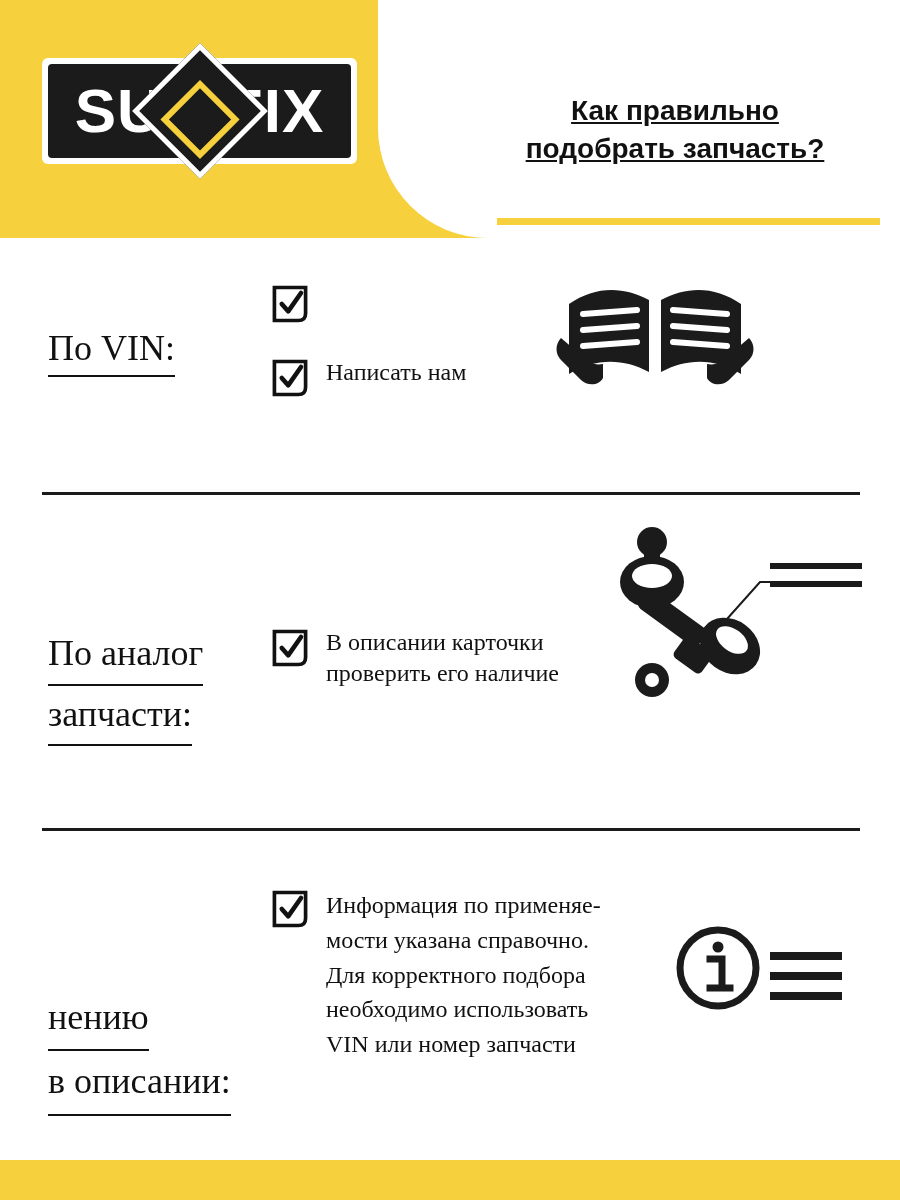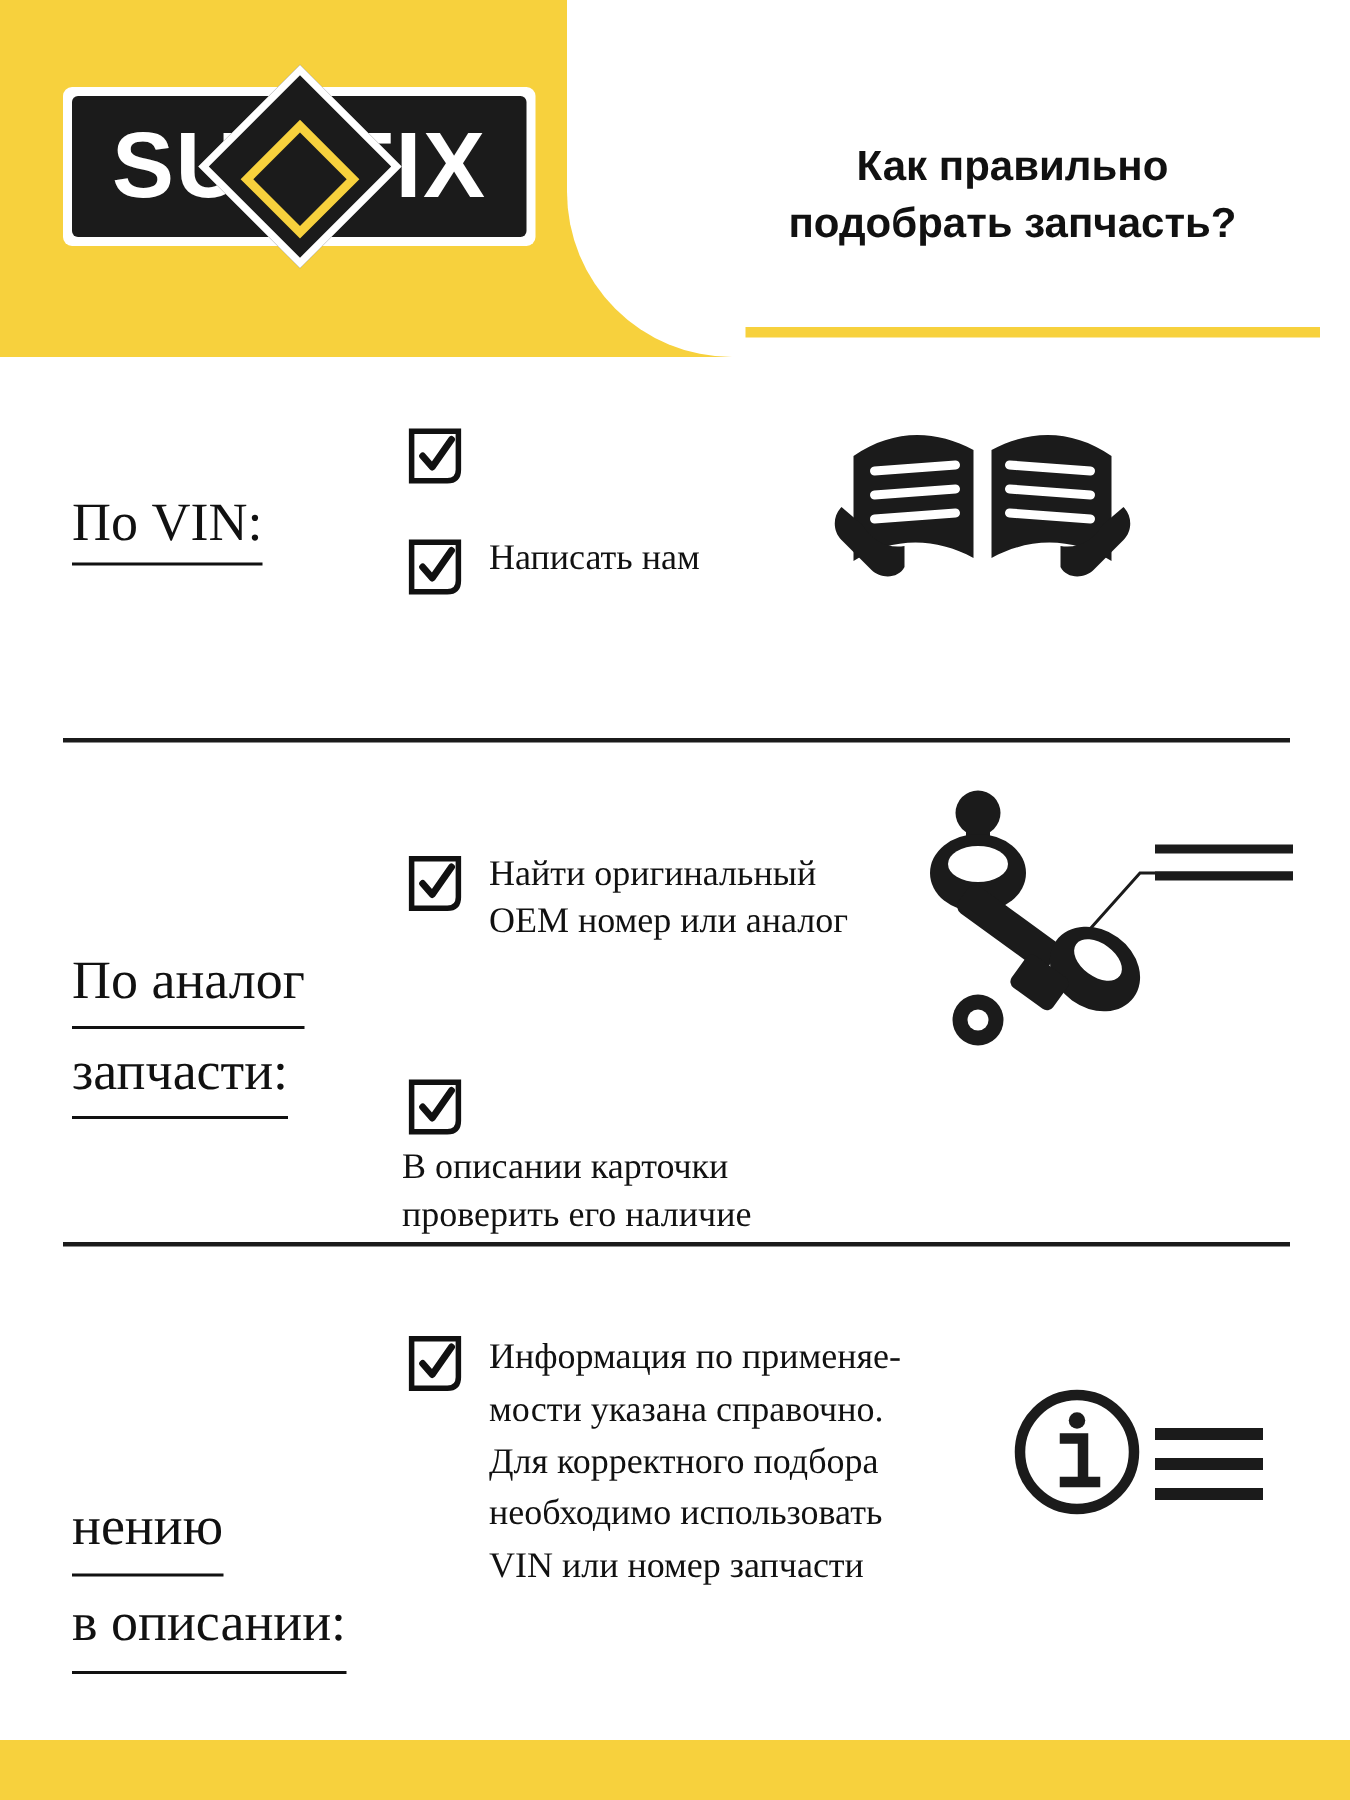--- a/index.html
+++ b/index.html
@@ -99,20 +99,21 @@
   .header-title {
     position: absolute;
     left: 470px;
     top: 92px;
     width: 410px;
     text-align: center;
     font-weight: bold;
     font-size: 28px;
     line-height: 1.35;
     color: #111111;
+    text-decoration: underline;
   }
   .header-rule {
     position: absolute;
     left: 497px;
     top: 218px;
     width: 383px;
     height: 7px;
     background: #F7D13D;
   }
 
@@ -260,31 +261,21 @@
       <div class="divider" style="top:252px;"></div>
     </div>
 
     <div class="section">
       <div class="sec-label" style="left:48px; top:385px; width:240px; line-height:1.6;">
         <span class="u">По аналог</span><br>
         <span class="u">запчасти:</span>
       </div>
 
       <div class="items" style="left:268px; top:325px; width:350px;">
-        <div class="item">
-          <span class="check">
-            <svg viewBox="0 0 48 48" width="44" height="44" aria-hidden="true">
-              <path d="M7 6 L41 6 L41 34 Q41 42 33 42 L7 42 Z" fill="none" stroke="#111" stroke-width="4"></path>
-              <path d="M15 24 L22 32 L36 12" fill="none" stroke="#111" stroke-width="5" stroke-linecap="round" stroke-linejoin="round"></path>
-            </svg>
-          </span>
-          <span class="item-text">Найти оригинальный
-OEM номер или аналог</span>
-        </div>
-        <div class="item" style="margin-top:84px;flex-direction:column;">
+        <div class="item" style="margin-top:59px;">
           <span class="check">
             <svg viewBox="0 0 48 48" width="44" height="44" aria-hidden="true">
               <path d="M7 6 L41 6 L41 34 Q41 42 33 42 L7 42 Z" fill="none" stroke="#111" stroke-width="4"></path>
               <path d="M15 24 L22 32 L36 12" fill="none" stroke="#111" stroke-width="5" stroke-linecap="round" stroke-linejoin="round"></path>
             </svg>
           </span>
           <span class="item-text">В описании карточки
 проверить его наличие</span>
         </div>
       </div>

